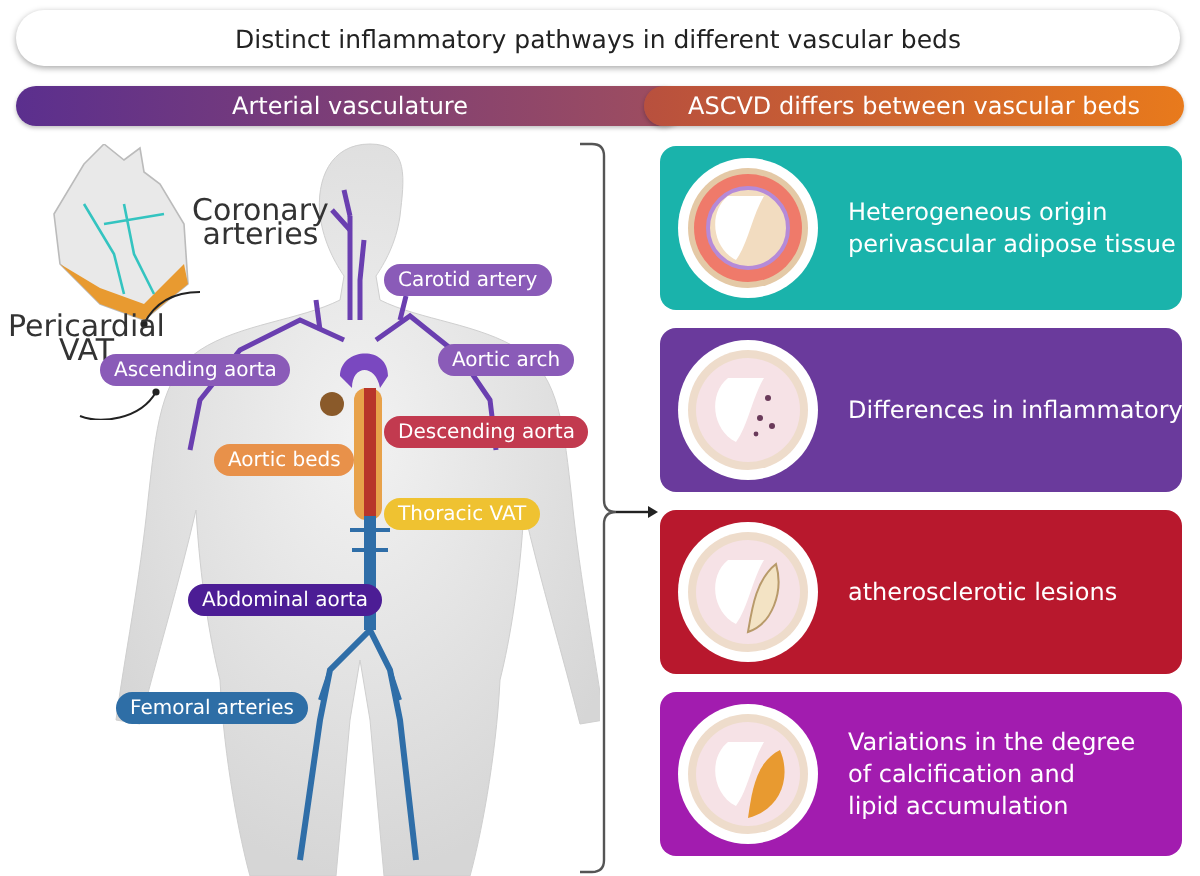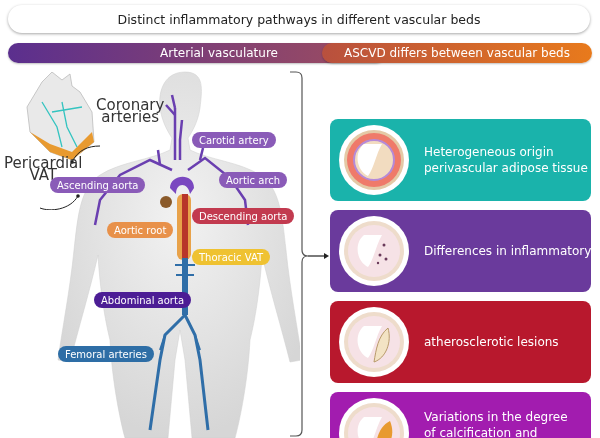--- a/index.html
+++ b/index.html
@@ -12,34 +12,34 @@
     border-radius: 14px; background: #fff;
     box-shadow: 0 1px 3px rgba(0,0,0,0.35);
     display: flex; align-items: center; justify-content: center;
     font-size: 12.5px; color: #222;
   }
   .header-pill {
     position: absolute; top: 43px; height: 20px; border-radius: 10px;
     color: #fff; font-size: 12px; display: flex; align-items: center; justify-content: center;
     box-shadow: 0 1px 2px rgba(0,0,0,0.25);
   }
-  .hp-left { left: 8px; width: 334px; background: linear-gradient(90deg, #5b2f8e, #a04e5e); padding-left: 44px; }
+  .hp-left { left: 8px; width: 334px; background: linear-gradient(90deg, #5b2f8e, #a04e5e); }
   .hp-right { left: 322px; width: 270px; background: linear-gradient(90deg, #b8503e, #e87a1c); }
   .label-pill {
     position: absolute; height: 16px; border-radius: 8px; color: #fff; font-size: 10px;
     padding: 0 7px; display: flex; align-items: center; white-space: nowrap;
     font-family: "DejaVu Sans", sans-serif;
   }
   .plain-label { position: absolute; font-size: 15px; color: #333; text-align: center; line-height: 12px; }
 
   .bracket { position: absolute; left: 290px; top: 70px; width: 40px; height: 368px; }
 
   .panel {
     position: absolute; left: 330px; width: 261px; height: 82px; border-radius: 8px;
-    display: flex; align-items: center; margin-top: 46px;
+    display: flex; align-items: center;
   }
   .panel .circle { width: 72px; height: 72px; margin-left: 8px; flex-shrink: 0; }
   .panel .ptext { margin-left: 14px; color: #fff; font-size: 12px; line-height: 16px; }
   .panel .ptext div { white-space: nowrap; }
 </style>
 </head>
 <body>
 
 <div class="title-box">Distinct inflammatory pathways in different vascular beds</div>
 <div class="header-pill hp-left">Arterial vasculature</div>
@@ -96,21 +96,21 @@
 </div>
 <div class="plain-label" style="left:4px;top:157px">
   <div>Pericardial</div>
   <div>VAT</div>
 </div>
 
 <div class="label-pill" style="left:192px;top:132px;background:#8a5bb8">Carotid artery</div>
 <div class="label-pill" style="left:50px;top:177px;background:#8a5bb8">Ascending aorta</div>
 <div class="label-pill" style="left:219px;top:172px;background:#8a5bb8">Aortic arch</div>
 <div class="label-pill" style="left:192px;top:208px;background:#c23a4f">Descending aorta</div>
-<div class="label-pill" style="left:107px;top:222px;background:#e8914a">Aortic root</div>
+<div class="label-pill" style="left:107px;top:222px;background:#e8914a">Aortic beds</div>
 <div class="label-pill" style="left:192px;top:249px;background:#efc231">Thoracic VAT</div>
 <div class="label-pill" style="left:94px;top:292px;background:#4c1d95">Abdominal aorta</div>
 <div class="label-pill" style="left:58px;top:346px;background:#2e6ea6">Femoral arteries</div>
 
 <svg class="bracket" viewBox="0 0 40 368">
   <path d="M0 2 L6 2 Q12 2 12 8 L12 180 Q12 186 18 186 Q12 186 12 192 L12 360 Q12 366 6 366 L0 366" stroke="#555" stroke-width="1.2" fill="none"></path>
   <path d="M18 186 L34 186" stroke="#222" stroke-width="1.2"></path>
   <path d="M34 183 L39 186 L34 189 Z" fill="#222"></path>
 </svg>
 

